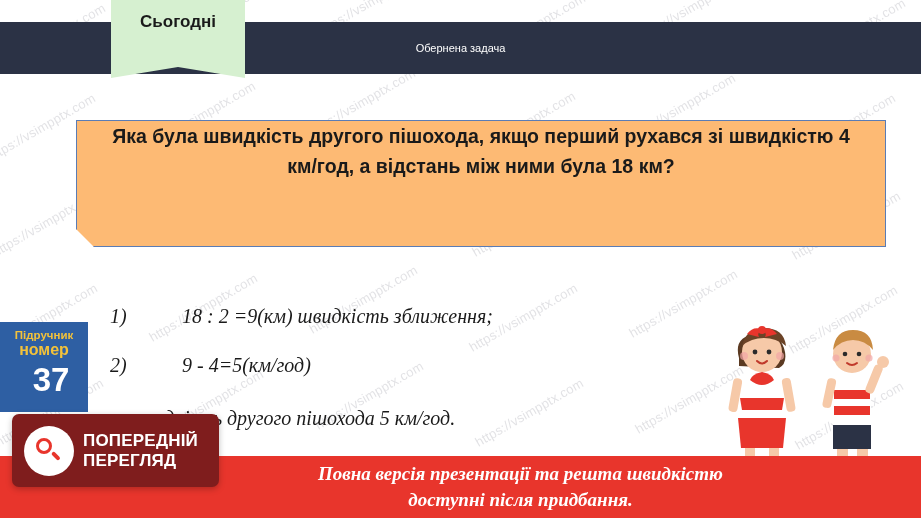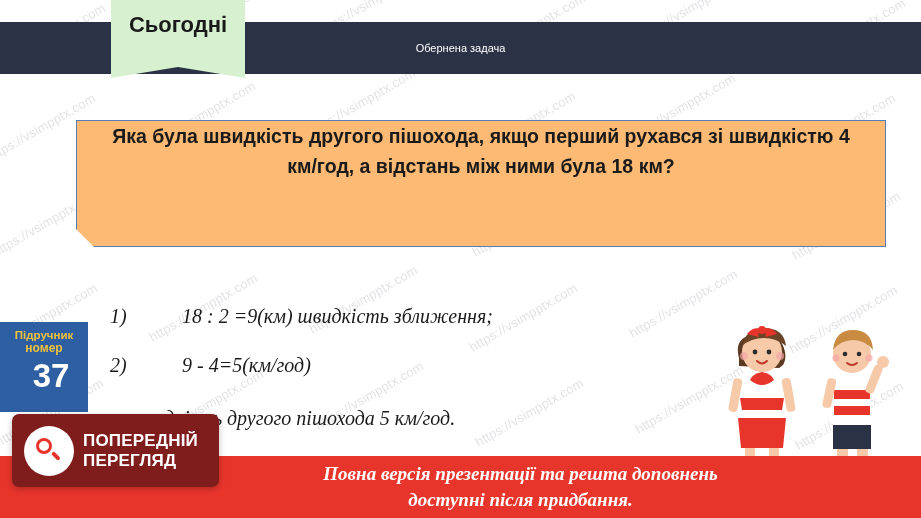--- a/index.html
+++ b/index.html
@@ -129,21 +129,21 @@
     top: 0;
     width: 134px;
     height: 78px;
     background: #d6f0d0;
     z-index: 14;
     clip-path: polygon(0 0, 100% 0, 100% 100%, 50% 86%, 0 100%);
     text-align: center;
   }
   .date-today {
     margin-top: 12px;
-    font-size: 22px;
+    font-size: 17px;
     font-weight: bold;
     color: #1a1a1a;
   }
   .date-value {
     margin-top: 4px;
     font-size: 19px;
     font-weight: bold;
     color: #e8352c;
   }
 
@@ -216,21 +216,21 @@
     text-align: center;
     color: #ffffff;
   }
   .tb-line1 {
     margin-top: 7px;
     font-size: 11.5px;
     font-weight: bold;
     color: #f3c23a;
   }
   .tb-line2 {
-    font-size: 12px;
+    font-size: 16px;
     font-weight: bold;
     color: #f3c23a;
   }
   .tb-number {
     font-size: 33px;
     font-weight: bold;
     line-height: 1;
     margin-top: 4px;
     padding-left: 14px;
   }
@@ -445,21 +445,21 @@
       <rect x="116" y="119" width="38" height="24" fill="#2b3245"></rect>
       <rect x="120" y="143" width="11" height="12" fill="#f6c9a8"></rect>
       <rect x="140" y="143" width="11" height="12" fill="#f6c9a8"></rect>
       <ellipse cx="124" cy="156" rx="9" ry="4" fill="#f3f3f3"></ellipse>
       <ellipse cx="146" cy="156" rx="9" ry="4" fill="#f3f3f3"></ellipse>
     </g>
   </svg>
 
   <div class="bottom-banner">
     <div class="banner-text">
-      <div>Повна версія презентації та решта доповнень</div>
+      <div>Повна версія презентації та решта швидкістю</div>
       <div>доступні після придбання.</div>
     </div>
   </div>
 
   <div class="preview-btn">
     <div class="preview-circle">
       <div class="magnifier"></div>
     </div>
     <div class="preview-text">
       <div>ПОПЕРЕДНІЙ</div>

